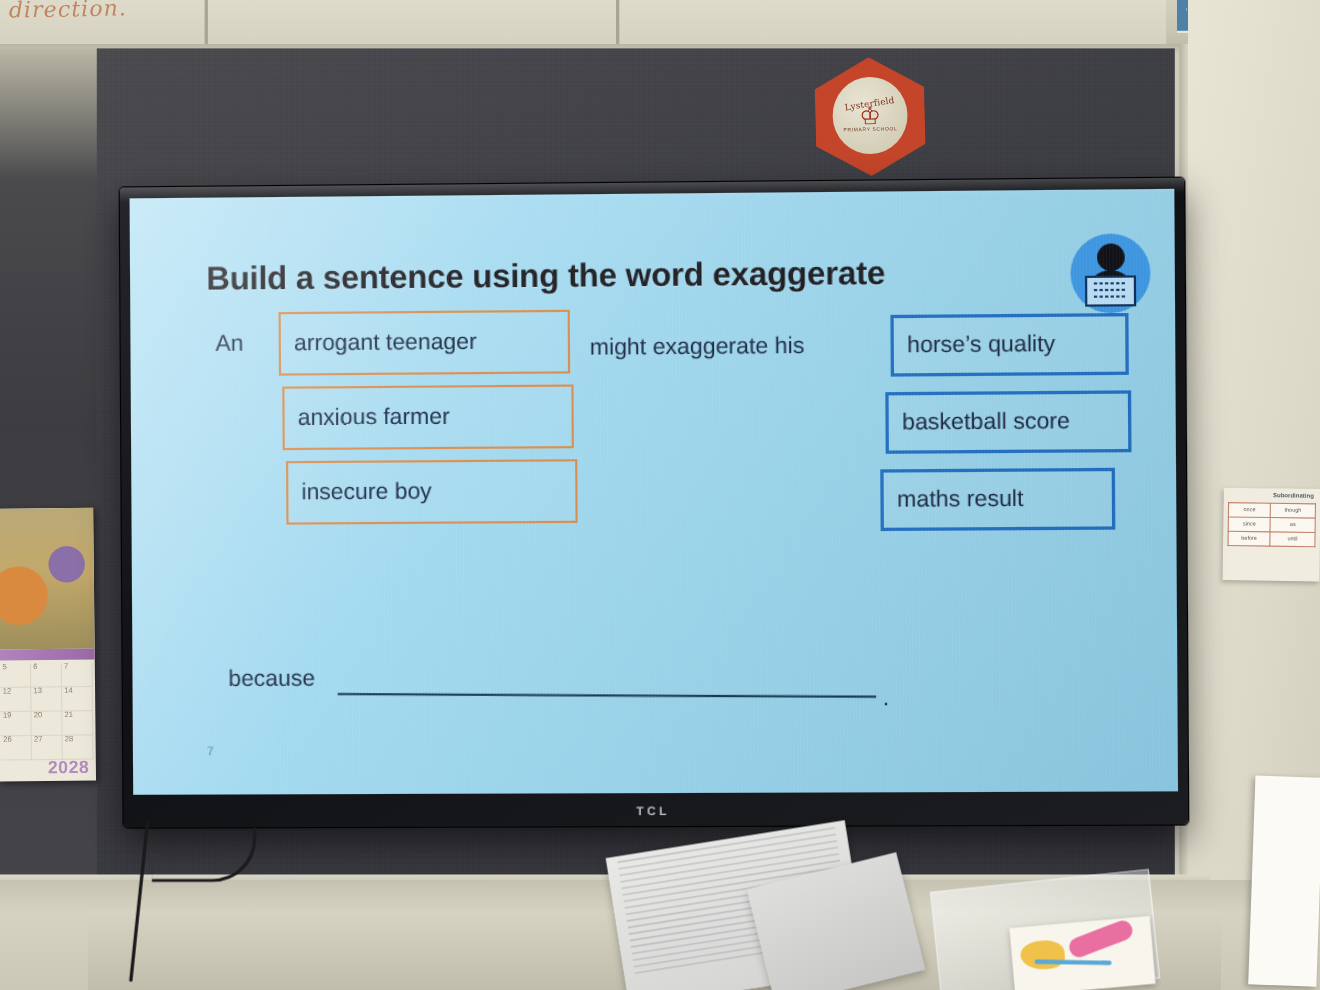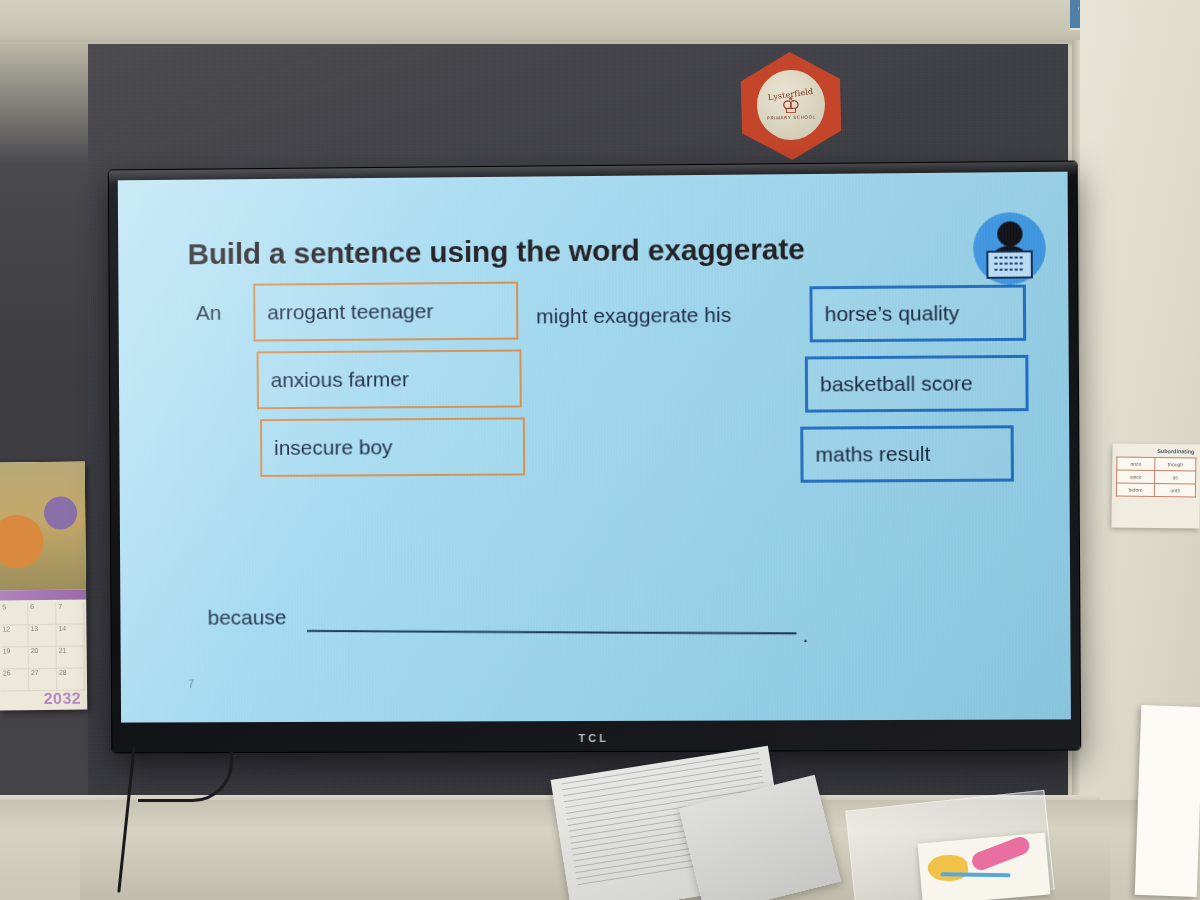--- a/index.html
+++ b/index.html
@@ -311,20 +311,25 @@
     position: absolute; left: 1072px; top: 40px; width: 10px; height: 766px;
     background: linear-gradient(90deg,#b5b2a1,#e2dfd0);
   }
 </style>
 </head>
 <body>
 
 <div id="scene">
 
   <div class="wall-upper"></div>
+  <div class="whiteboard-strip">
+    <div class="whiteboard-divider" style="left:186px;"></div>
+    <div class="whiteboard-divider" style="left:560px;"></div>
+    <div class="handwriting-direction">direction.</div>
+  </div>
   <div class="blue-poster-tr">
     <div class="tiny">I KEEP GOING THROUGH OBSTACLES AND IS THAT</div>
   </div>
   <div class="wall-upper-seam"></div>
 
   <div class="wall-left"></div>
   <div class="pinboard"></div>
   <div class="wall-clutter-gap"></div>
   <div class="wall-right"></div>
   <div class="skirting"></div>
@@ -350,21 +355,21 @@
       <div>12</div>
       <div>13</div>
       <div>14</div>
       <div>19</div>
       <div>20</div>
       <div>21</div>
       <div>26</div>
       <div>27</div>
       <div>28</div>
     </div>
-    <div class="cal-year">2032</div>
+    <div class="cal-year">2028</div>
   </div>
 
   <div class="conj-poster">
     <div class="conj-title">Subordinating</div>
     <table class="conj-table">
       <tbody>
           <tr>
         <td>once</td>
         <td>though</td>
       </tr>

